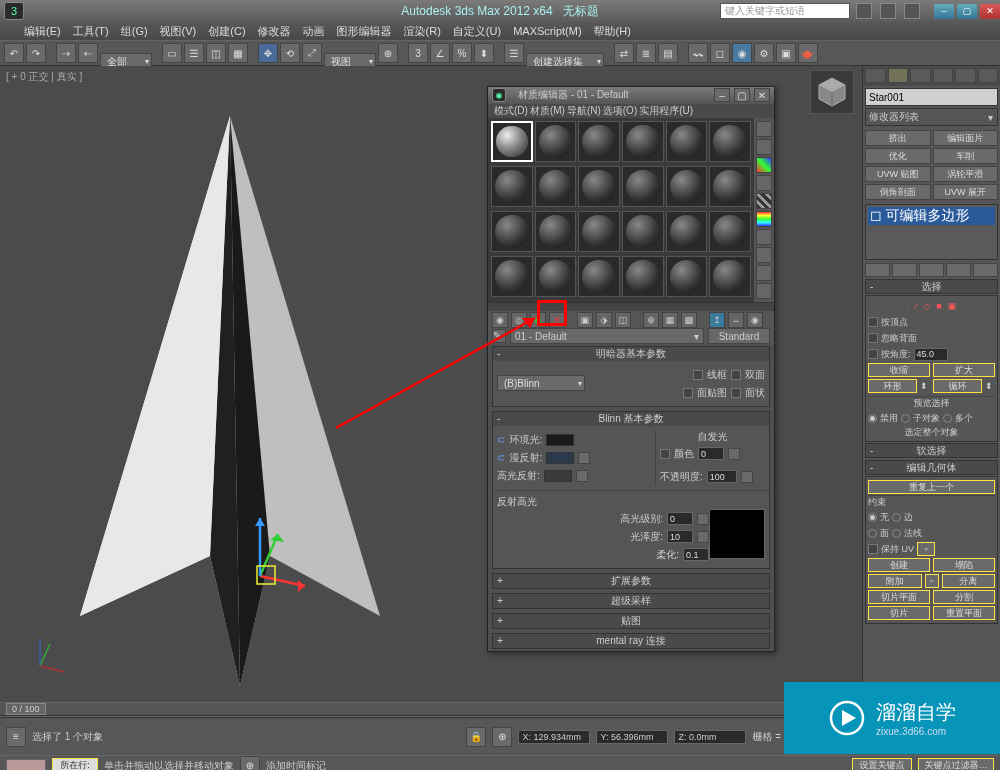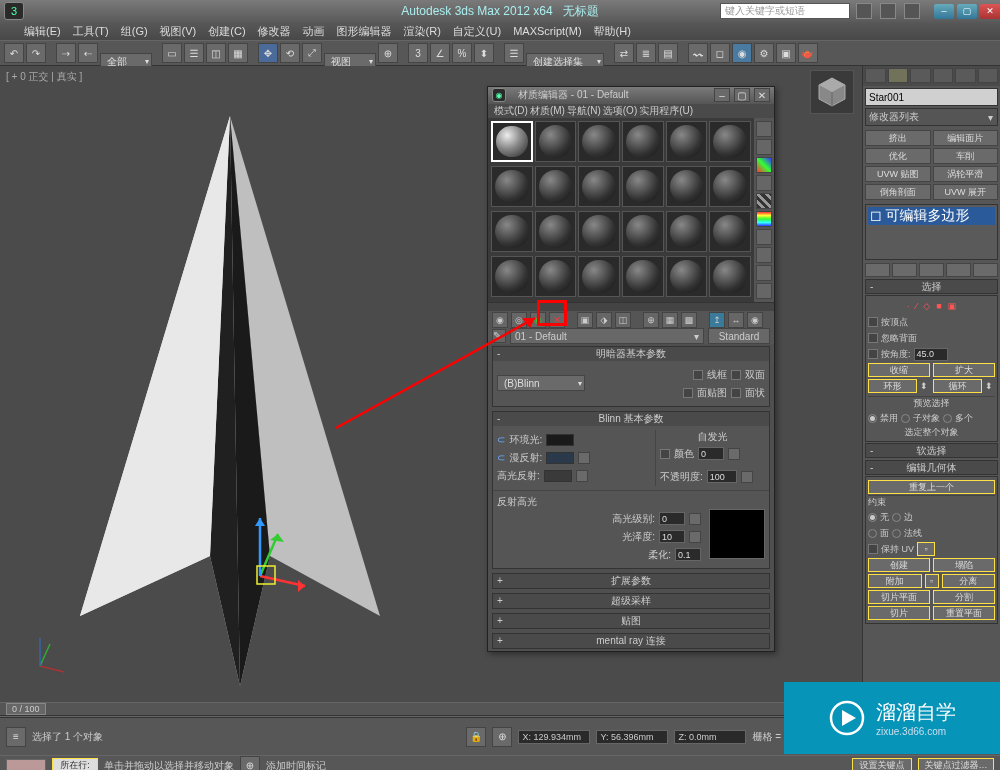--- a/index.html
+++ b/index.html
@@ -504,21 +504,21 @@
           </div>
         <div class="me-row" style="margin-top:6px">
             <span>不透明度:</span>
             <span class="spinner" style="width:30px">100</span>
             <span class="tool-btn" style="width:12px;height:12px"></span>
           </div>
       </div>
     </div>
     <div class="body" style="border-top:1px solid #444;">
       <div>反射高光</div>
-      <div style="display:flex; gap:8px;">
+      <div style="display:flex; ">
         <div style="flex:1">
           <div class="me-row" style="justify-content:flex-end">
               <span>高光级别:</span>
               <span class="spinner" style="width:26px">0</span>
               <span class="tool-btn" style="width:12px;height:12px"></span>
             </div>
           <div class="me-row" style="justify-content:flex-end">
               <span>光泽度:</span>
               <span class="spinner" style="width:26px">10</span>
               <span class="tool-btn" style="width:12px;height:12px"></span>

